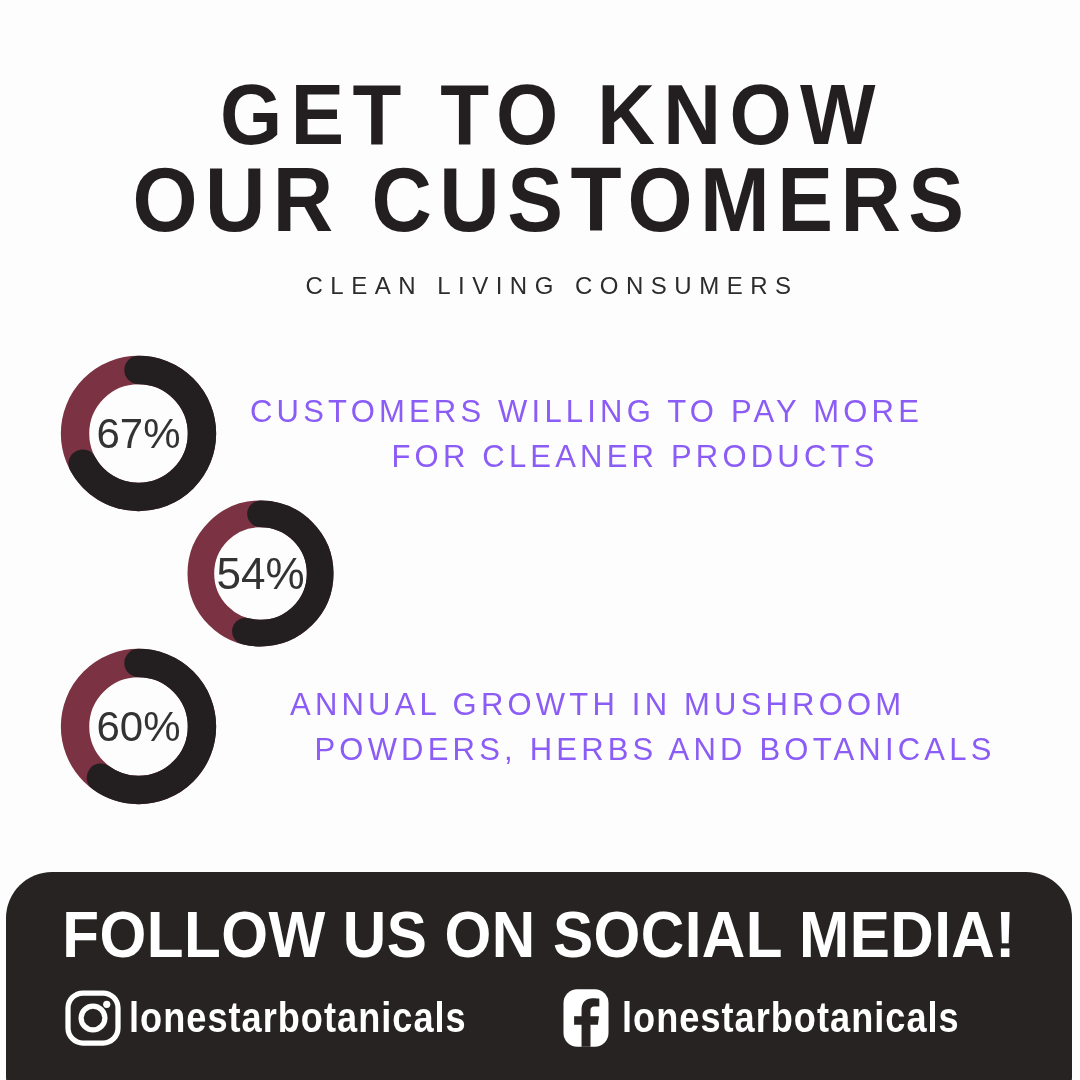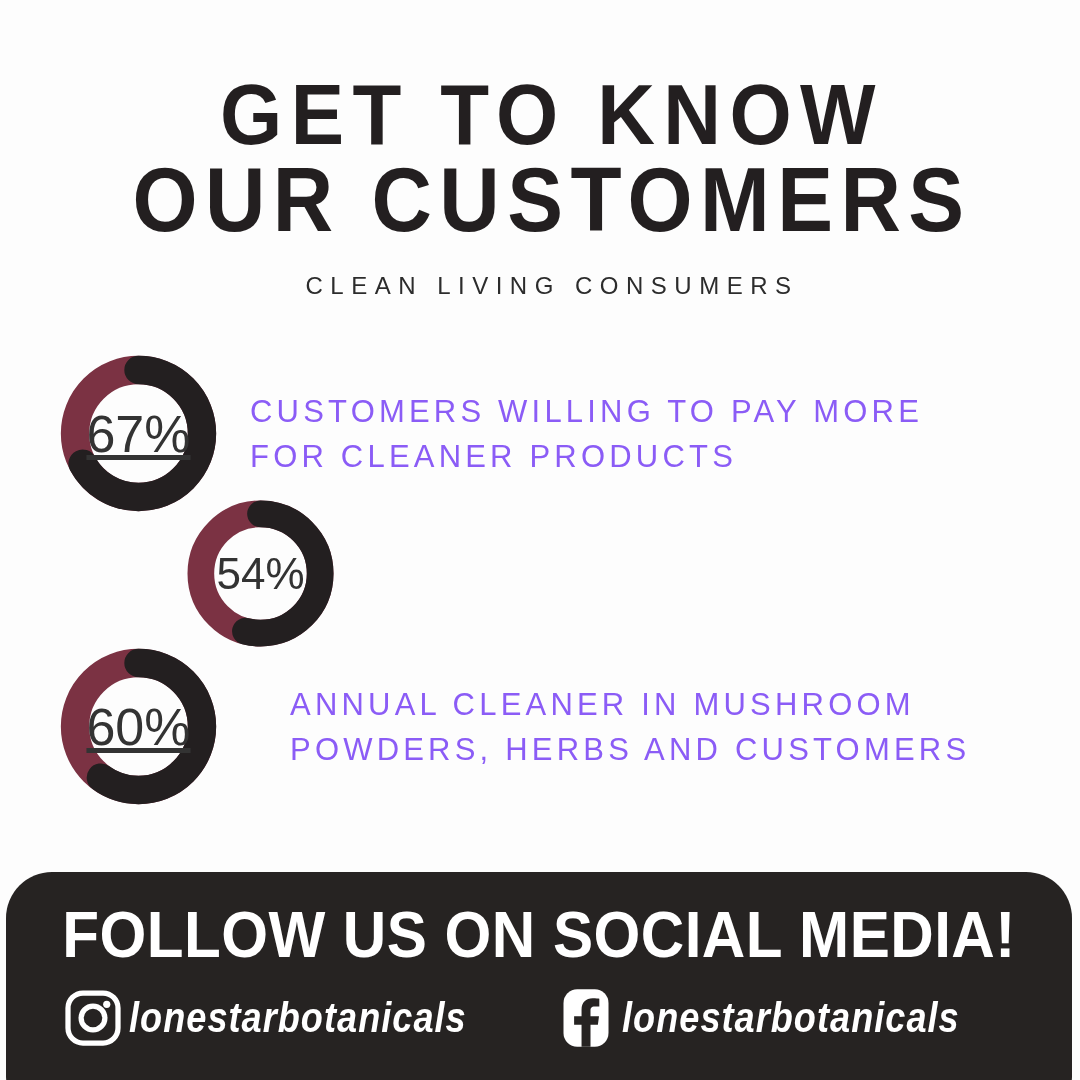--- a/index.html
+++ b/index.html
@@ -76,36 +76,36 @@
     top: 0;
     width: 100%;
     height: 100%;
     display: flex;
     align-items: center;
     justify-content: center;
     color: #333333;
     font-weight: 400;
     letter-spacing: 0px;
   }
-  .donut-0 .donut-label, .donut-2 .donut-label { font-size: 52px; text-decoration: underline; }
+  .donut-0 .donut-label, .donut-2 .donut-label { font-size: 42px; }
   .donut-1 .donut-label { font-size: 44px; }
 
   .stat-text {
     flex: 1 1 auto;
     color: #8b5cf6;
     font-weight: 400;
     font-size: 31px;
     line-height: 45px;
     letter-spacing: 4.2px;
     white-space: nowrap;
   }
   .stat-row-0 .stat-text { text-align: left;  padding-left: 28px; }
   .stat-row-1 .stat-text { text-align: right; padding-left: 22px; padding-right: 4px;}
   .stat-row-2 .stat-text { text-align: left;  padding-left: 22px; }
-  .stat-text .l2 { display: block; }
+  .stat-text .l2 { display: block; text-align: center; }
 
   
   .footer {
     position: absolute;
     left: 6px;
     top: 872px;
     width: 1066px;
     height: 250px;
     background: #262322;
     border-radius: 46px;
@@ -121,21 +121,20 @@
     line-height: 70px;
     letter-spacing: 0.5px;
     transform: scaleX(0.94);
     white-space: nowrap;
   }
   .socials {
     display: flex;
     align-items: flex-start;
     justify-content: center;
     padding-top: 18px;
-    font-style: italic;
   }
   .social {
     display: flex;
     align-items: center;
   }
   .social + .social { margin-left: 34px; }
   .social-handle {
     color: #ffffff;
     font-weight: 700;
     font-size: 42px;
@@ -186,22 +185,22 @@
 
   <div class="stat-row stat-row-2">
     <div class="donut donut-2">
       <svg width="167" height="167" viewBox="0 0 100 100">
         <circle cx="50" cy="50" r="38" fill="none" stroke="#7b3243" stroke-width="17"></circle>
         <circle class="arc" cx="50" cy="50" r="38" fill="none" stroke="#231f20" stroke-width="17" stroke-linecap="round" transform="rotate(-90 50 50)" stroke-dasharray="143.25662500369455 95.50441666912971" stroke-dashoffset="0"></circle>
       </svg>
       <div class="donut-label">60%</div>
     </div>
     <div class="stat-text">
-      <span class="l1">ANNUAL CLEANER IN MUSHROOM</span>
-      <span class="l2">POWDERS, HERBS AND CUSTOMERS</span>
+      <span class="l1">ANNUAL GROWTH IN MUSHROOM</span>
+      <span class="l2">POWDERS, HERBS AND BOTANICALS</span>
     </div>
   </div>
 
 </div>
 
 <div class="footer">
   <p class="footer-headline">FOLLOW US ON SOCIAL MEDIA!</p>
 
   <div class="socials">
 

